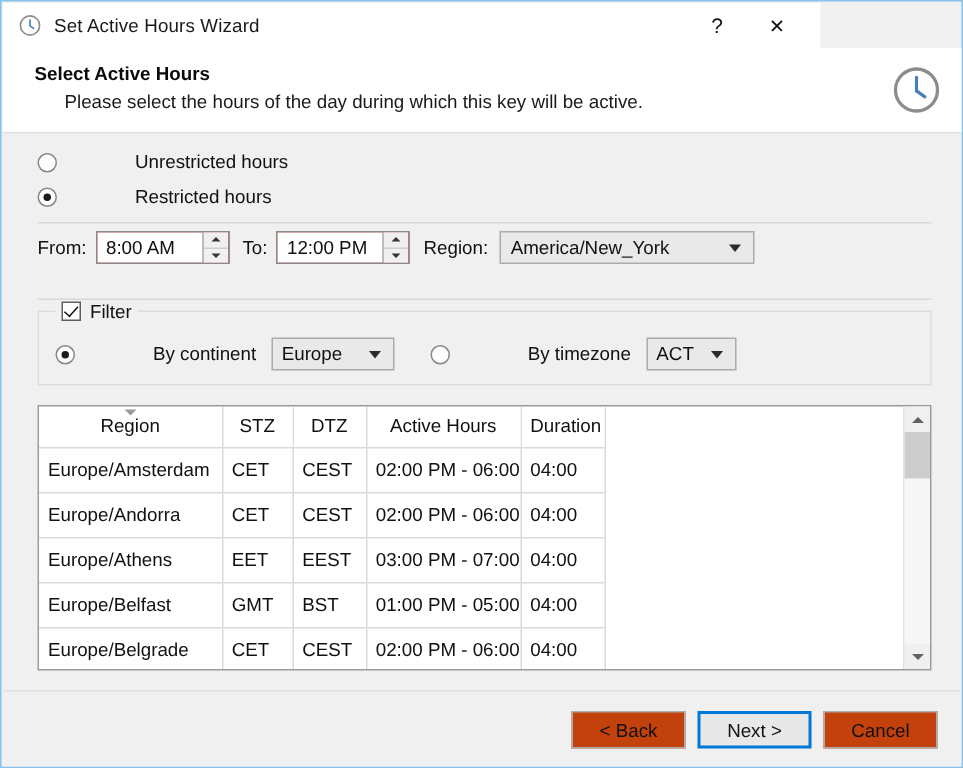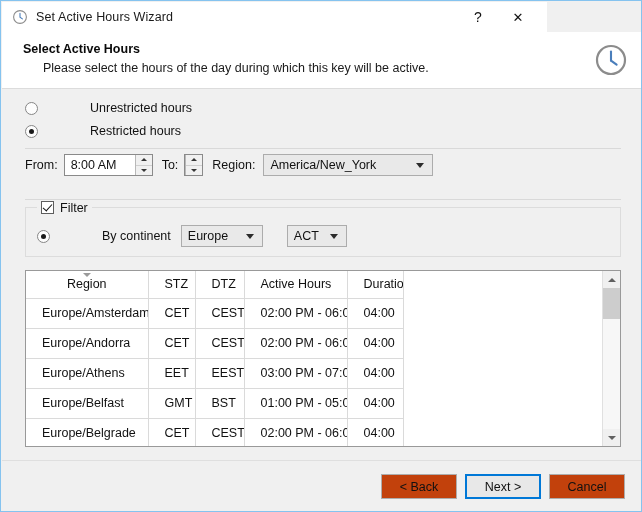--- a/index.html
+++ b/index.html
@@ -282,21 +282,21 @@
   table.grid {
     border-collapse: collapse;
     table-layout: fixed;
     width: 377px;
     font-size: 12.5px;
     color: #111;
   }
   table.grid th, table.grid td {
     border-right: 1px solid #dadada;
     border-bottom: 1px solid #dadada;
-    padding: 0 16px;
+    padding: 0 6px;
     height: 30px;
     text-align: left;
     font-weight: normal;
     white-space: nowrap;
     overflow: hidden;
     box-sizing: border-box;
   }
   table.grid thead th {
     height: 27px;
     text-align: center;
@@ -449,20 +449,21 @@
           <div class="spin-up">
               <span class="arrow-up"></span>
             </div>
           <div class="spin-dn">
               <span class="arrow-dn"></span>
             </div>
         </div>
       </div>
       <span class="fld-label" style="margin-left:9px;">To:</span>
       <div class="spinbox">
+        <div class="spin-text">12:00 PM</div>
         <div class="spin-btns">
           <div class="spin-up">
               <span class="arrow-up"></span>
             </div>
           <div class="spin-dn">
               <span class="arrow-dn"></span>
             </div>
         </div>
       </div>
       <span class="fld-label" style="margin-left:9px;">Region:</span>
@@ -482,20 +483,24 @@
       <div class="group-inner">
         <div class="radio-row" style="position:relative;">
           <span class="radio checked"></span>
           <span class="radio-label">By continent</span>
         </div>
         <div class="combo" id="continent-combo">
           <span>Europe</span>
           <span class="caret"></span>
         </div>
         <span class="gap-lg"></span>
+        <div class="radio-row" style="position:relative;">
+          <span class="radio"></span>
+          <span class="radio-label">By timezone</span>
+        </div>
         <div class="combo" id="timezone-combo">
           <span>ACT</span>
           <span class="caret"></span>
         </div>
       </div>
     </div>
 
     <div class="table-wrap">
       <div class="table-scrollarea">
         <table class="grid">

